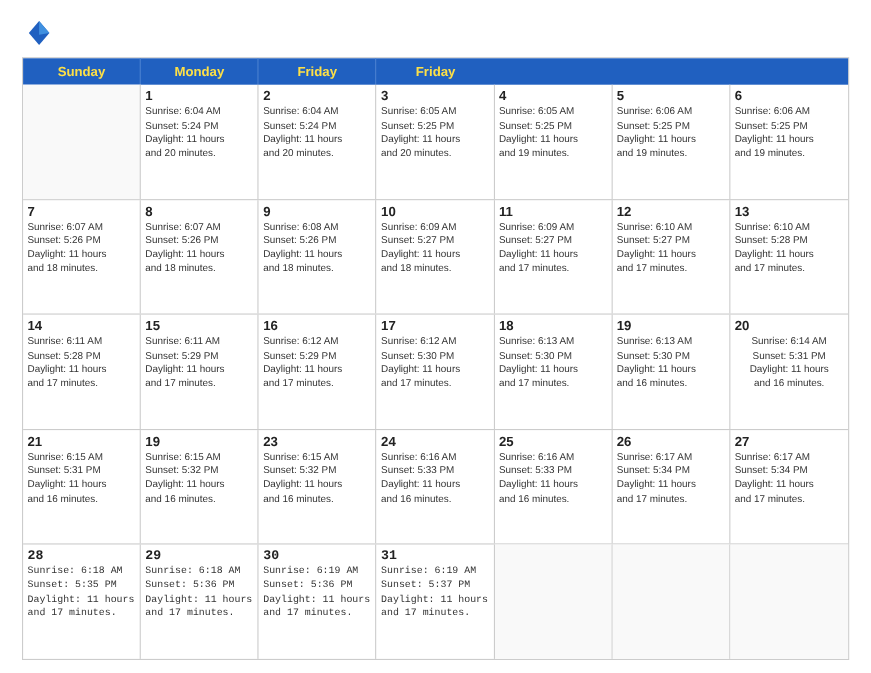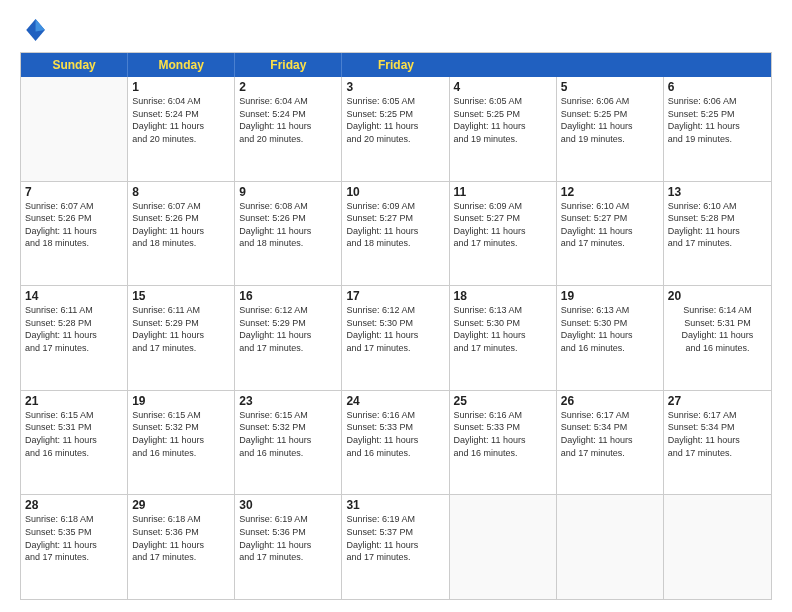--- a/index.html
+++ b/index.html
@@ -75,21 +75,21 @@
       flex: 1;
       display: flex;
       flex-direction: column;
     }
     .cal-row {
       display: grid;
       grid-template-columns: repeat(7, 1fr);
       flex: 1;
       border-bottom: 1px solid #ccc;
     }
-    .cal-row:last-child { border-bottom: none; }
+    .cal-row:last-child { border-bottom: none; font-family: Liberation Mono, monospace; }
     .cal-cell {
       border-right: 1px solid #ccc;
       padding: 3px 4px;
       font-size: 9.5px;
       color: #333;
       vertical-align: top;
       min-height: 0;
     }
     .cal-cell:last-child { border-right: none; }
     .cal-cell.empty { background: #f9f9f9; }

